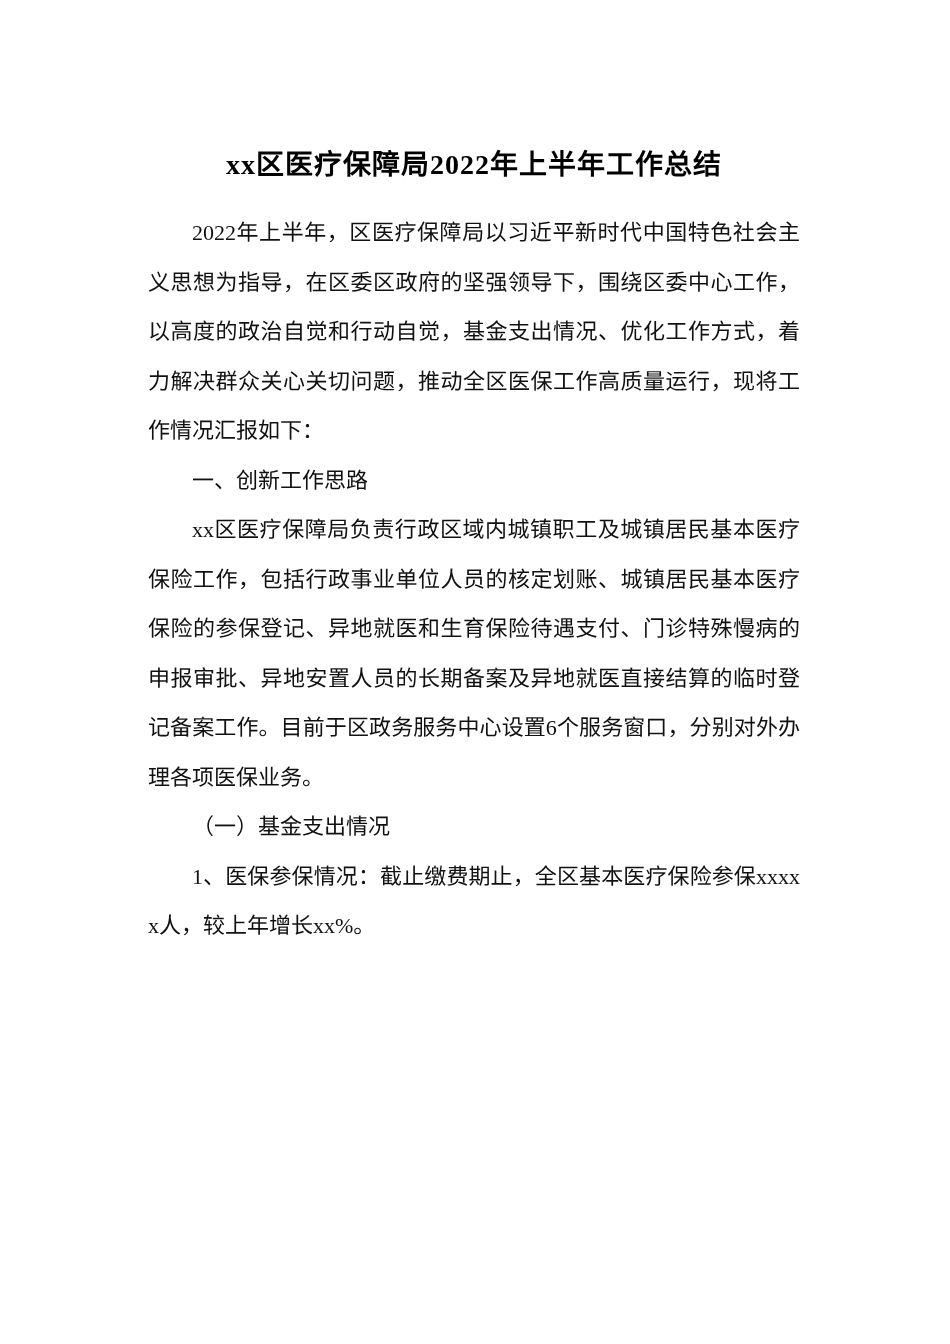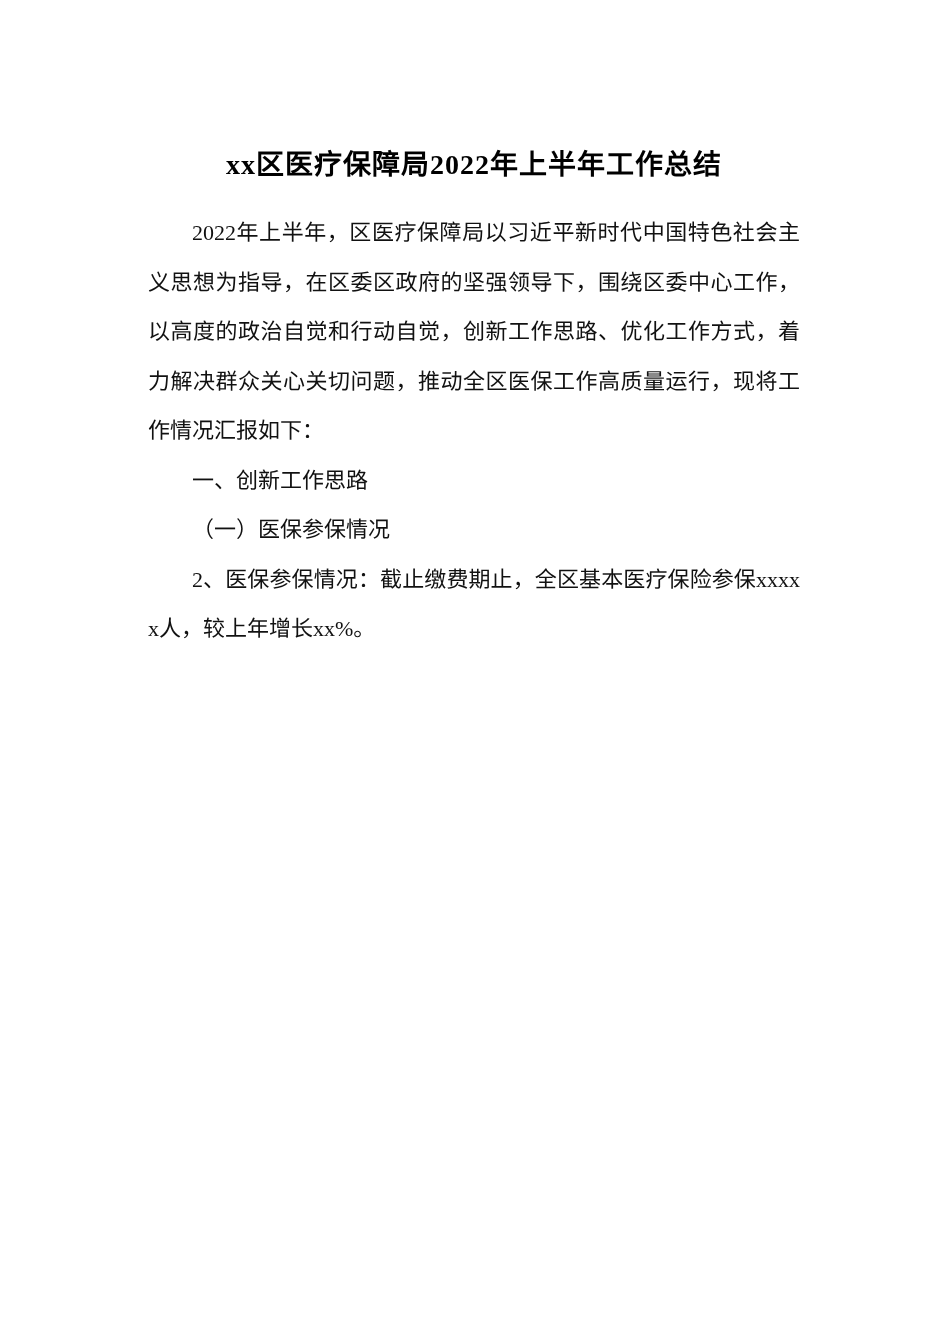--- a/index.html
+++ b/index.html
@@ -38,23 +38,24 @@
     color: #111111;
   }
 </style>
 </head>
 <body>
 
 <div class="page">
   <h1 class="doc-title">xx区医疗保障局2022年上半年工作总结</h1>
 
   <div class="doc-body">
-    <p>2022年上半年，区医疗保障局以习近平新时代中国特色社会主义思想为指导，在区委区政府的坚强领导下，围绕区委中心工作，以高度的政治自觉和行动自觉，创新工作思路、优化工作方式，着力解决群众关心关切问题，推动全区医保工作高质量运行，现将工作情况汇报如下：</p>
+    <p>2022年上半年，区医疗保障局以习近平新时代中国特色社会主义思想为指导，在区委区政府的坚强领导下，围绕区委中心工作，以高度的政治自觉和行动自觉，基金支出情况、优化工作方式，着力解决群众关心关切问题，推动全区医保工作高质量运行，现将工作情况汇报如下：</p>
 
     <p>一、创新工作思路</p>
 
+    <p>xx区医疗保障局负责行政区域内城镇职工及城镇居民基本医疗保险工作，包括行政事业单位人员的核定划账、城镇居民基本医疗保险的参保登记、异地就医和生育保险待遇支付、门诊特殊慢病的申报审批、异地安置人员的长期备案及异地就医直接结算的临时登记备案工作。目前于区政务服务中心设置6个服务窗口，分别对外办理各项医保业务。</p>
 
-    <p>（一）医保参保情况</p>
+    <p>（一）基金支出情况</p>
 
-    <p>2、医保参保情况：截止缴费期止，全区基本医疗保险参保xxxxx人，较上年增长xx%。</p>
+    <p>1、医保参保情况：截止缴费期止，全区基本医疗保险参保xxxxx人，较上年增长xx%。</p>
 
   </div>
 </div>
 
 </body></html>

